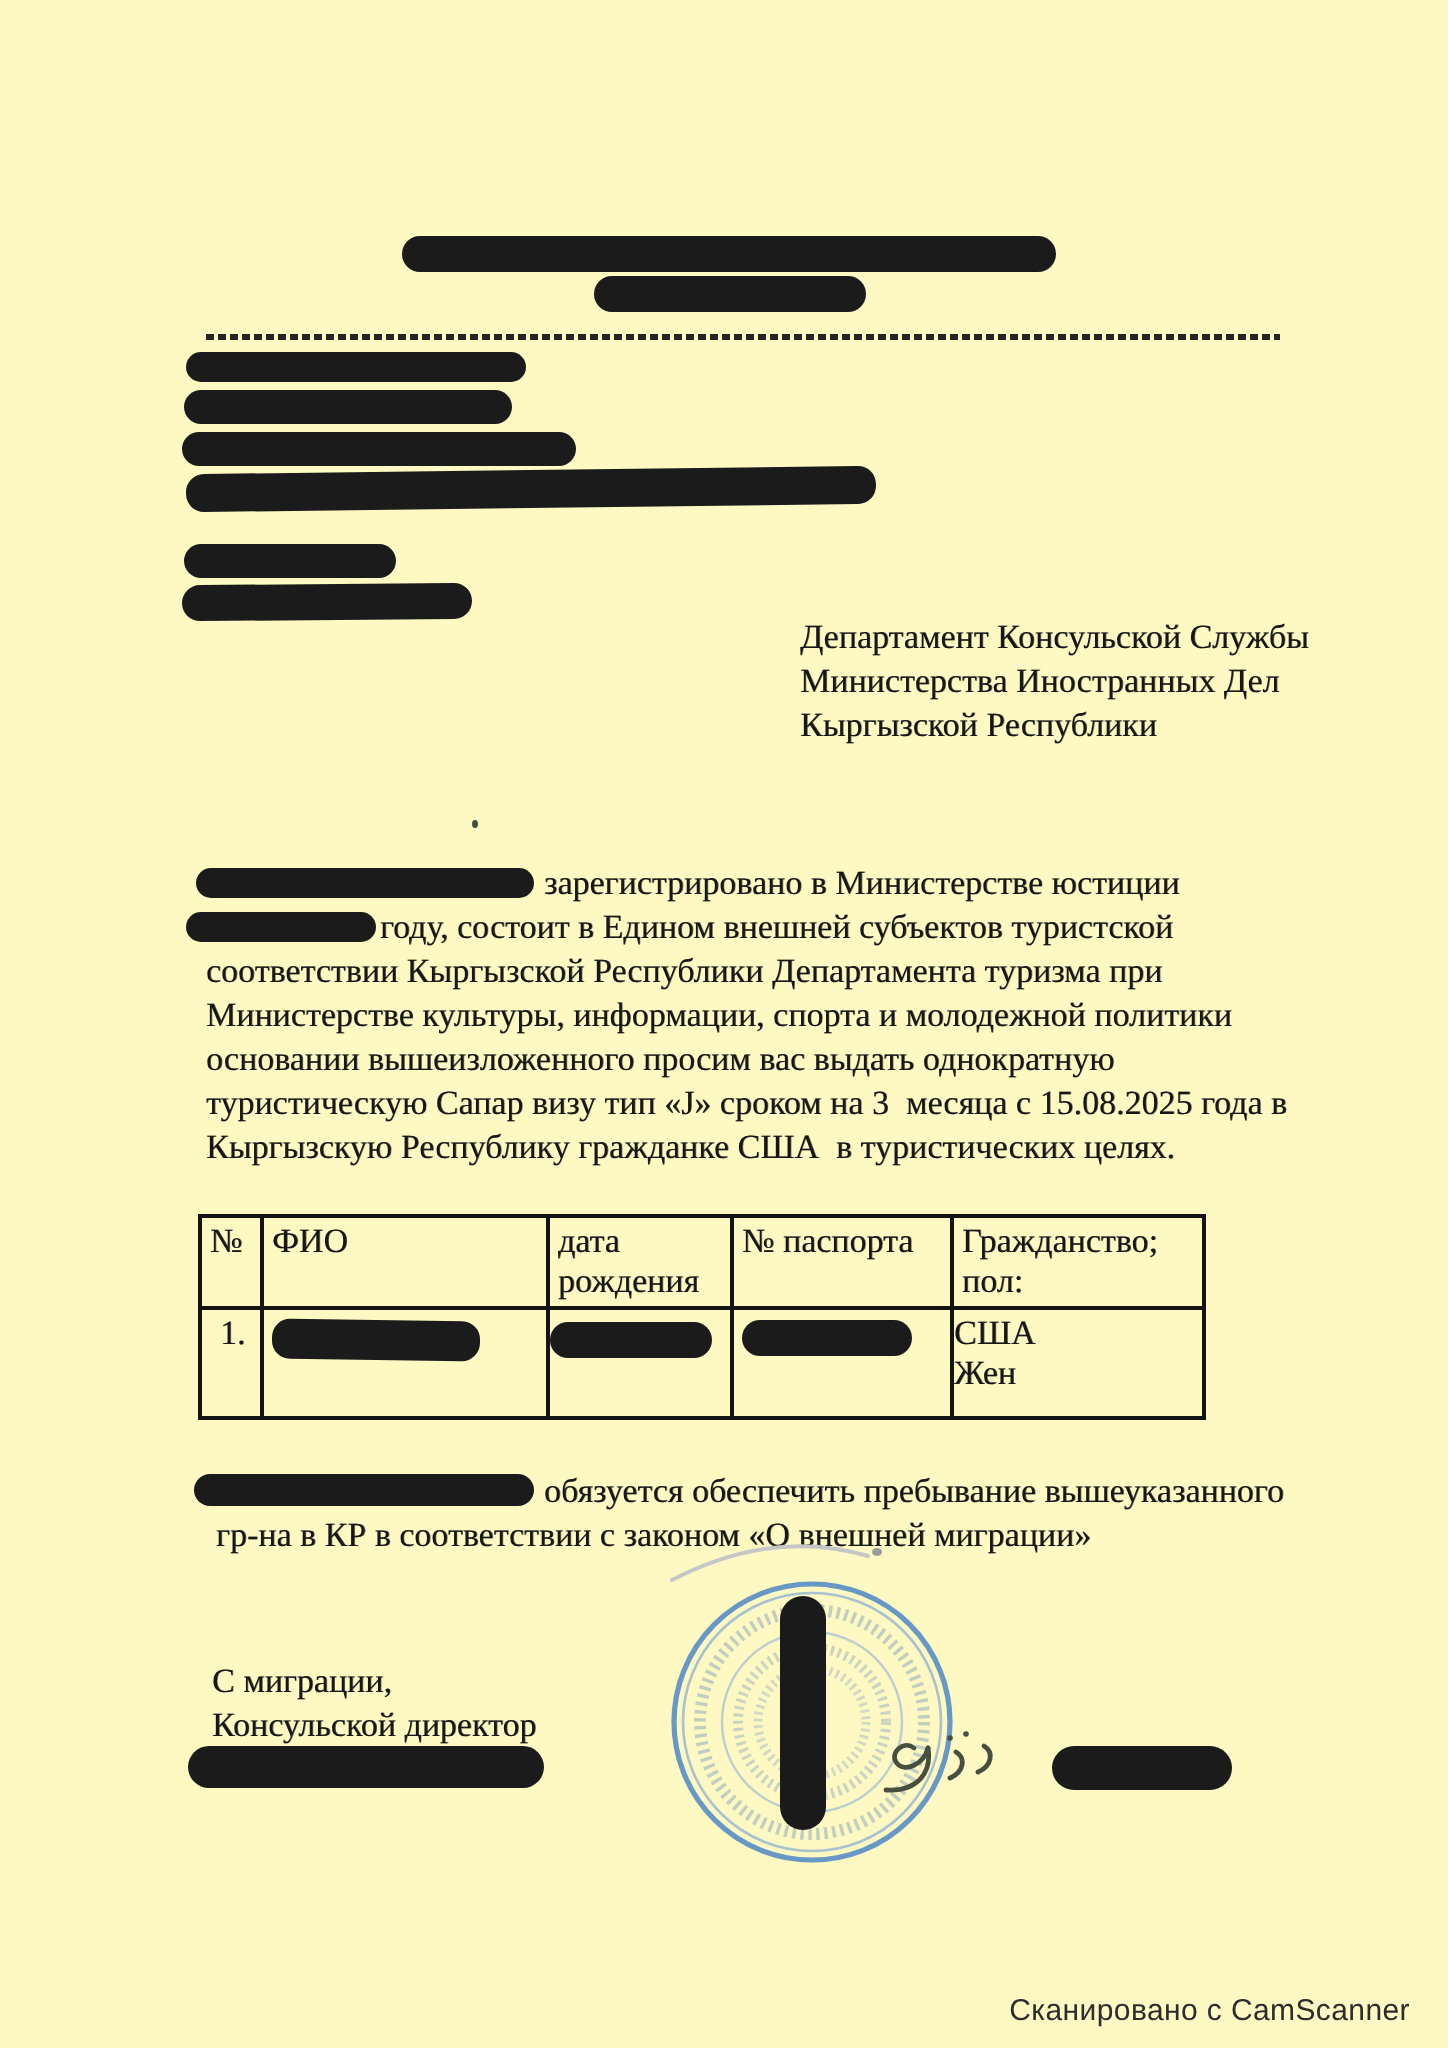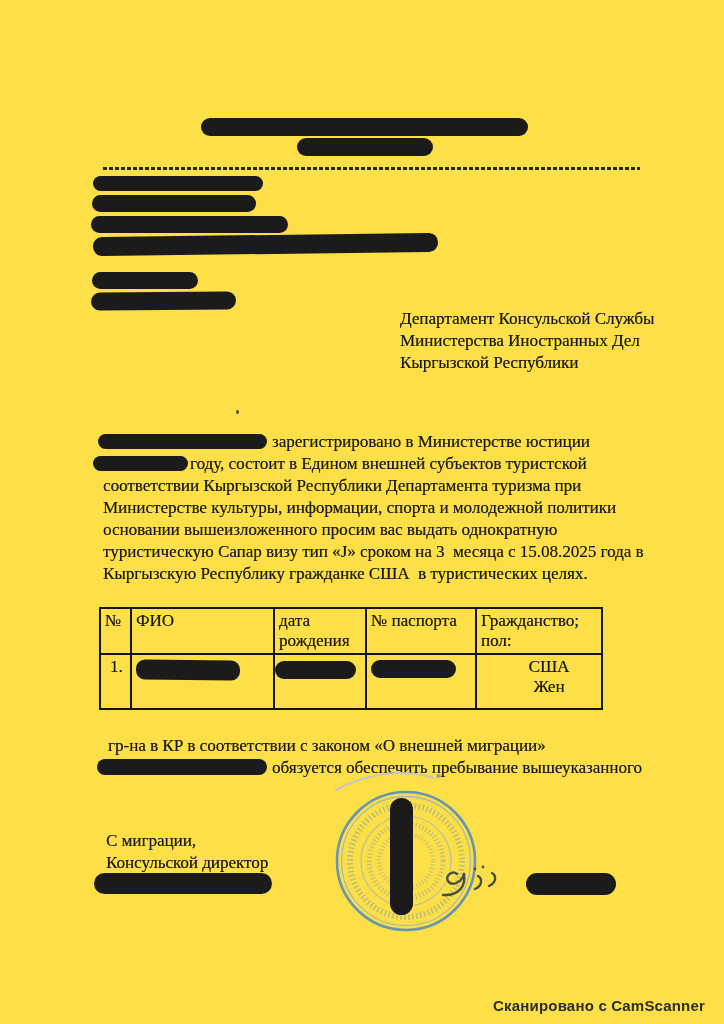--- a/index.html
+++ b/index.html
@@ -1,18 +1,18 @@
 <!DOCTYPE html>
 <html><head>
 <meta charset="utf-8">
 <style>
   html,body{margin:0;padding:0;background:#e8e8e8;}
   .page{
     position:relative;width:724px;height:1024px;margin:0 auto;
-    background:#fde047;overflow:hidden;
+    background:#fef9c3;overflow:hidden;
     font-family:"Liberation Serif",serif;color:#171717;
   }
   
   .r{position:absolute;background:#1b1b1b;border-radius:9px;}
   .ri{display:inline-block;background:#1b1b1b;border-radius:8px;height:15px;vertical-align:-2px;}
   
   .dotline{position:absolute;left:103px;top:167px;width:537px;height:3px;
     background:repeating-linear-gradient(90deg,#262626 0 4px,rgba(0,0,0,0) 4px 6px);}
   
   .serifblock{position:absolute;font-size:17px;line-height:22px;
@@ -22,21 +22,21 @@
   .vtable{position:absolute;left:99px;top:607px;border-collapse:collapse;table-layout:fixed;
     font-size:17px;line-height:20px;text-shadow:0.35px 0 0 rgba(20,20,20,0.55);}
   .vtable th,.vtable td{border:2px solid #141414;font-weight:normal;text-align:left;
     vertical-align:top;padding:2px 4px;overflow:hidden;}
   .vtable thead tr{height:38px;}
   .vtable tbody tr{height:55px;}
   .cellbar{background:#1b1b1b;border-radius:9px;}
   
   .dot{position:absolute;border-radius:50%;}
   .camscanner{position:absolute;top:997px;right:19px;
-    font-family:"Liberation Sans",sans-serif;font-size:15px;color:#2d2d2d;letter-spacing:0.2px;font-weight:bold;}
+    font-family:"Liberation Sans",sans-serif;font-size:15px;color:#2d2d2d;letter-spacing:0.2px;}
   svg{display:block;}
 </style>
 </head>
 <body>
 
 <div class="page">
 
   <div class="r" style="left:201px;top:118px;width:327px;height:18px;"></div>
   <div class="r" style="left:297px;top:138px;width:136px;height:18px;"></div>
   <div class="dotline"></div>
@@ -87,31 +87,31 @@
         <td style="padding-left:9px;">1.</td>
         <td>
             <div class="cellbar" style="width:104px;height:20px;margin:3px 0 0 0;transform:rotate(0.8deg);"></div>
           </td>
         <td>
             <div class="cellbar" style="width:81px;height:18px;margin:4px 0 0 -4px;"></div>
           </td>
         <td>
             <div class="cellbar" style="width:85px;height:18px;margin:3px 0 0 0;"></div>
           </td>
-        <td style="padding-left:24px;text-align:center;">
+        <td style="padding-left:0;">
           <div>США</div>
           <div>Жен</div>
         </td>
       </tr>
     </tbody>
   </table>
 
   <div class="serifblock" style="left:97px;top:735px;width:560px;">
+    <div class="pline"><span class="ri" style="width:170px;margin-right:5px;height:16px;"></span><span>обязуется обеспечить пребывание вышеуказанного</span></div>
     <div class="pline" style="margin-left:11px;">гр-на в КР в соответствии с законом «О внешней миграции»</div>
-    <div class="pline"><span class="ri" style="width:170px;margin-right:5px;height:16px;"></span><span>обязуется обеспечить пребывание вышеуказанного</span></div>
   </div>
 
   <svg style="position:absolute;left:334px;top:768px;" width="106" height="26" viewBox="0 0 106 26">
     <path d="M2,22 Q52,-4 100,10" fill="none" stroke="#c6c6c6" stroke-width="2" stroke-linecap="round"></path>
   </svg>
   <div class="dot" style="left:436px;top:774px;width:5px;height:4px;background:#9d9d9d;"></div>
 
   <div class="serifblock" style="left:106px;top:830px;">
     <div class="pline">С миграции,</div>
     <div class="pline">Консульской директор</div>

